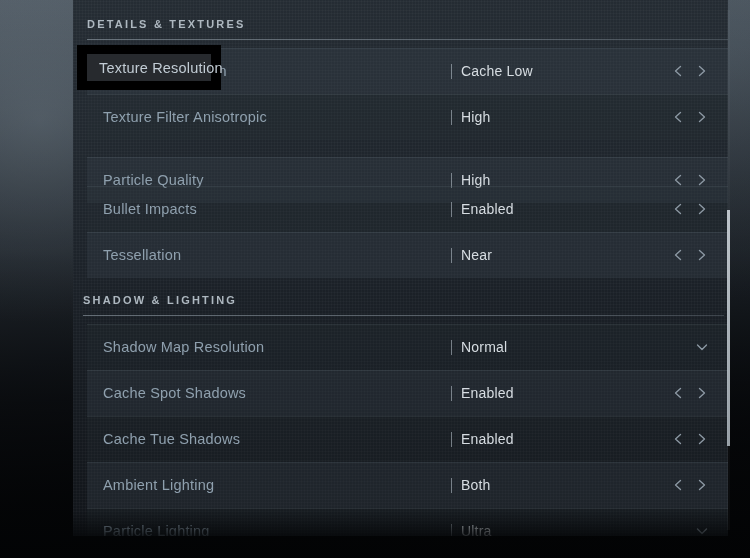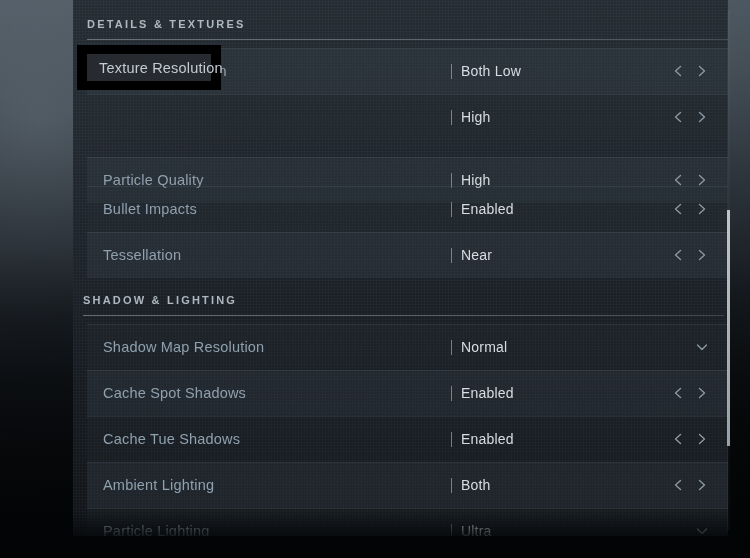--- a/index.html
+++ b/index.html
@@ -240,38 +240,39 @@
       <div class="section-header" style="top: 18px; left: 14px;">
         <div class="sh-text">DETAILS &amp; TEXTURES</div>
         <div class="sh-rule"></div>
       </div>
       <div class="setting-row band-a" style="top: 48px; left: 14px;">
         <div class="row-fill"></div>
         <div class="row-topline"></div>
         <div class="row-label">Texture Resolution</div>
         <div class="row-value-wrap">
           <span class="value-tick"></span>
-          <span class="row-value">Both Low</span>
+          <span class="row-value">Cache Low</span>
         </div>
         <div class="row-arrows">
           <span class="chev chev-left">
             <svg viewBox="0 0 16 16">
               <path d="M10.5 3.5 L5.5 8 L10.5 12.5"></path>
             </svg>
           </span>
           <span class="chev chev-right">
             <svg viewBox="0 0 16 16">
               <path d="M5.5 3.5 L10.5 8 L5.5 12.5"></path>
             </svg>
           </span>
         </div>
       </div>
       <div class="setting-row band-b" style="top: 94px; left: 14px;">
         <div class="row-fill"></div>
         <div class="row-topline"></div>
+        <div class="row-label">Texture Filter Anisotropic</div>
         <div class="row-value-wrap">
           <span class="value-tick"></span>
           <span class="row-value">High</span>
         </div>
         <div class="row-arrows">
           <span class="chev chev-left">
             <svg viewBox="0 0 16 16">
               <path d="M10.5 3.5 L5.5 8 L10.5 12.5"></path>
             </svg>
           </span>

